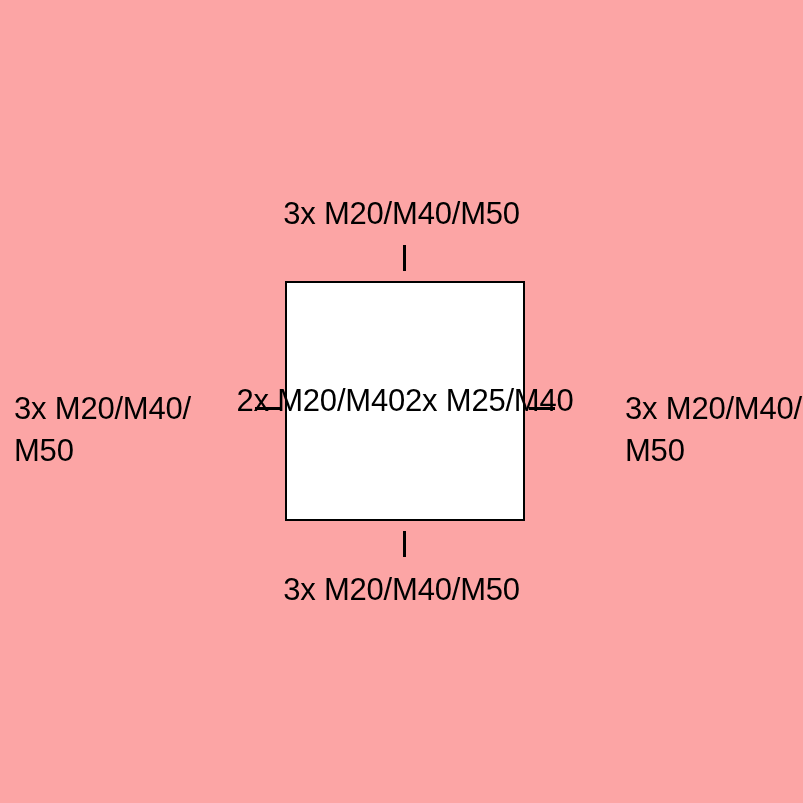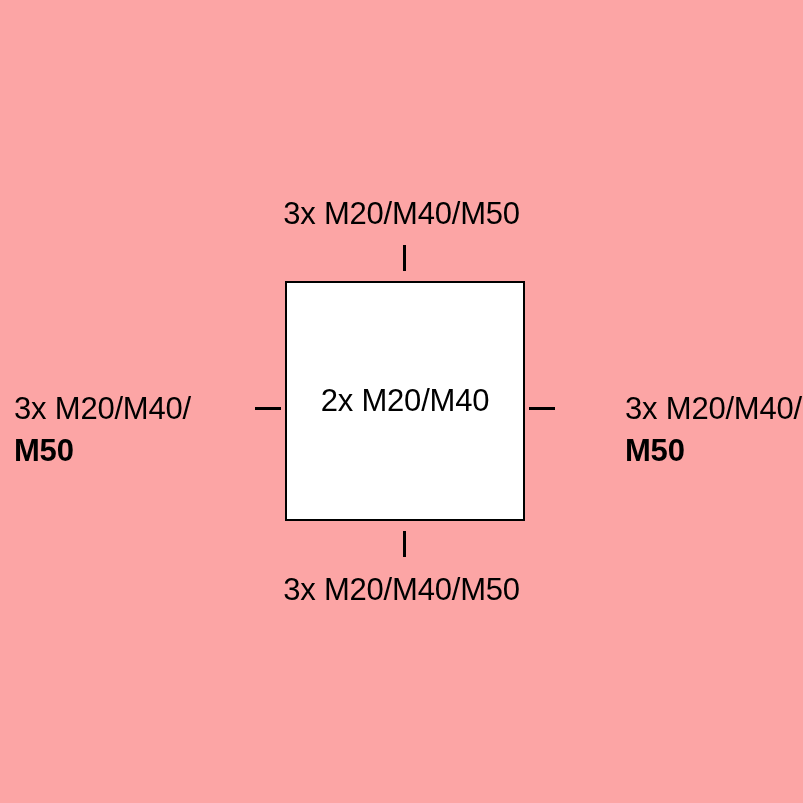--- a/index.html
+++ b/index.html
@@ -80,21 +80,20 @@
   }
 
   .label-right {
     left: 625px;
     top: 388px;
     text-align: left;
   }
 
   .label-side .l2 {
     display: block;
-    font-weight: bold;
   }
 
   
   .stub-v {
     position: absolute;
     width: 3px;
     background: #000000;
     left: 403px;
   }
 
@@ -131,20 +130,21 @@
 <div id="canvas">
 
   <div class="label label-top">3x M20/M40/M50</div>
   <div class="stub-v stub-top"></div>
 
   <div class="label label-side label-left"><span class="l1">3x M20/M40/</span><span class="l2">M50</span></div>
   <div class="stub-h stub-left"></div>
 
   <div class="enclosure-box">
     <div class="enclosure-line">2x M20/M40</div>
+    <div class="enclosure-line">2x M25/M40</div>
   </div>
 
   <div class="stub-h stub-right"></div>
   <div class="label label-side label-right"><span class="l1">3x M20/M40/</span><span class="l2">M50</span></div>
 
   <div class="stub-v stub-bottom"></div>
   <div class="label label-bottom">3x M20/M40/M50</div>
 
 </div>
 

